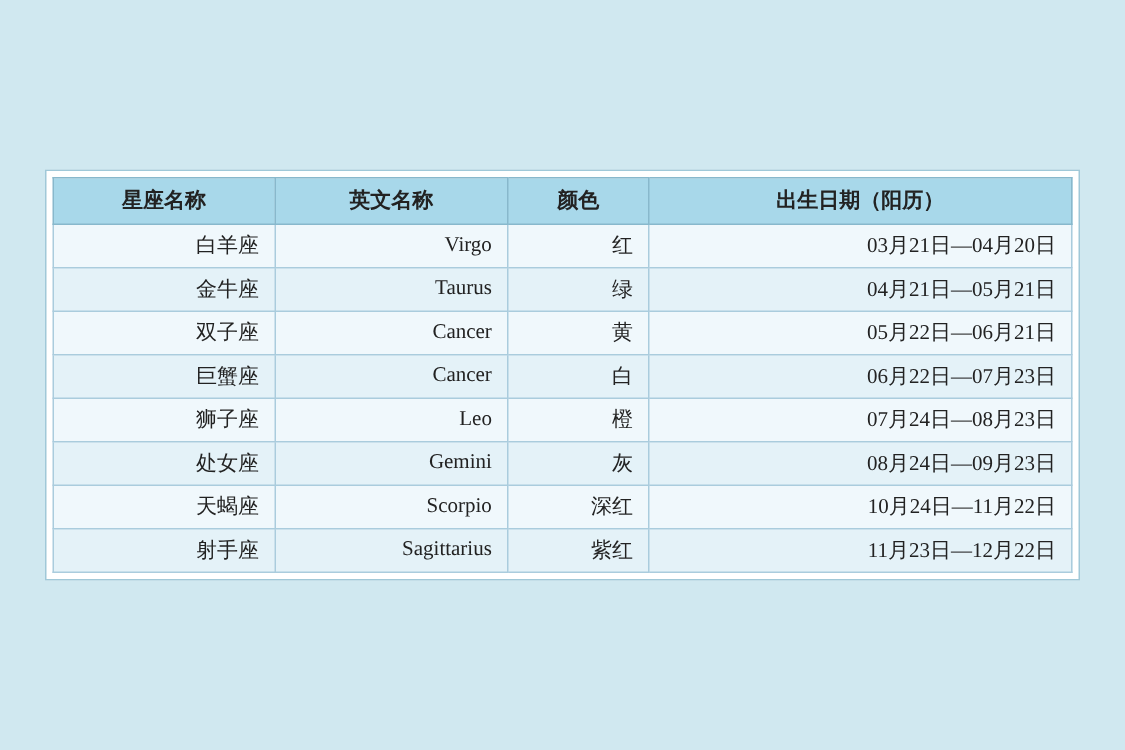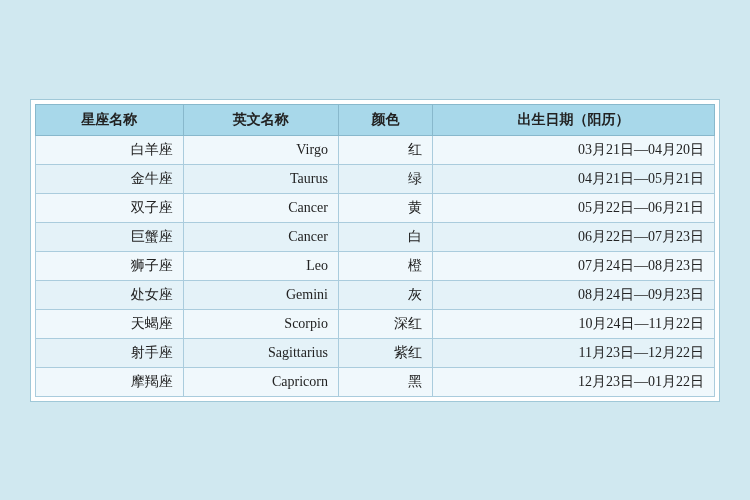--- a/index.html
+++ b/index.html
@@ -108,21 +108,15 @@
           <td>Scorpio</td>
           <td>深红</td>
           <td>10月24日—11月22日</td>
         </tr>
         <tr>
           <td>射手座</td>
           <td>Sagittarius</td>
           <td>紫红</td>
           <td>11月23日—12月22日</td>
         </tr>
-        <tr>
-          <td>摩羯座</td>
-          <td>Capricorn</td>
-          <td>黑</td>
-          <td>12月23日—01月22日</td>
-        </tr>
       </tbody>
   </table>
 </div>
 
 </body></html>

